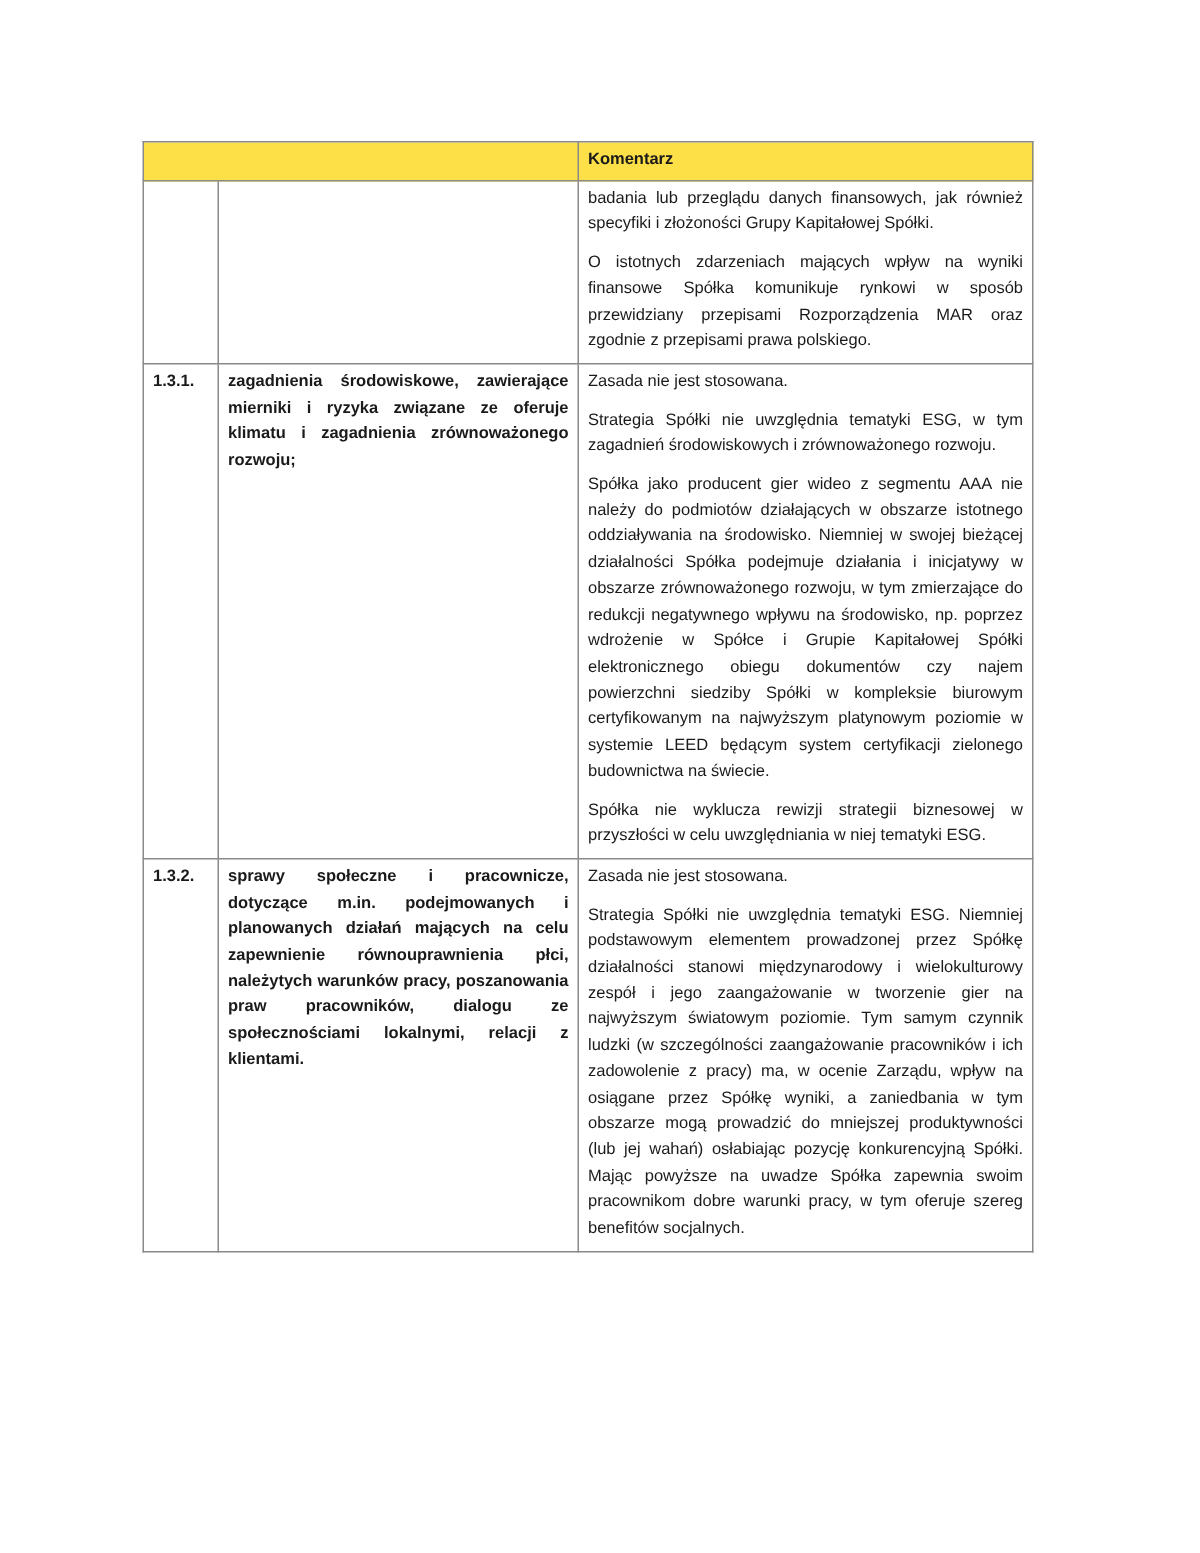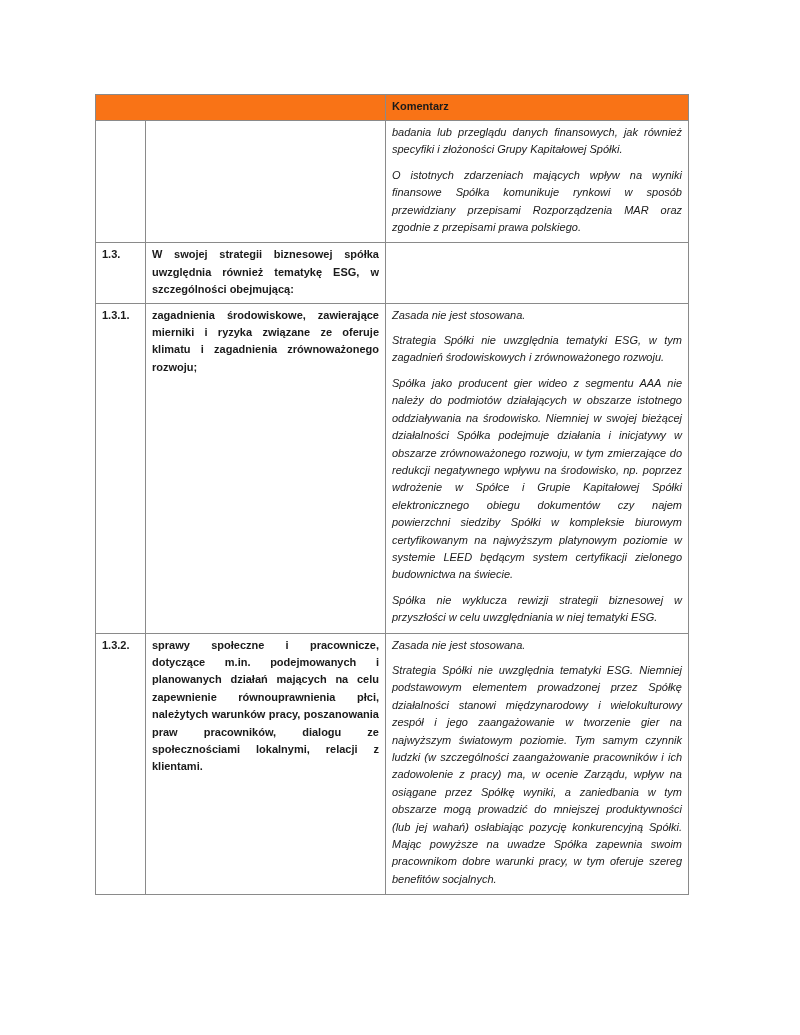--- a/index.html
+++ b/index.html
@@ -5,24 +5,24 @@
     html, body { margin: 0; padding: 0; background: #ffffff; }
     body { width: 800px; height: 1035px; position: relative; overflow: hidden;
       font-family: "Liberation Sans", "DejaVu Sans", sans-serif; color: #1a1a1a; }
     table.doc { position: absolute; left: 95px; top: 94px; width: 593px;
       border-collapse: collapse; table-layout: fixed; font-size: 11px; line-height: 17.4px; }
     table.doc td, table.doc th { border: 1px solid #8a8a8a; vertical-align: top;
       padding: 3px 6px 4px 6px; }
     table.doc col.c1 { width: 50px; }
     table.doc col.c2 { width: 240px; }
     table.doc col.c3 { width: 303px; }
-    th.hdr { background: #f97316; font-weight: bold; text-align: left; height: 18px; padding-top: 1px; }
+    th.hdr { background: #fde047; font-weight: bold; text-align: left; height: 18px; padding-top: 1px; }
     td.num { font-weight: bold; }
     td.req { font-weight: bold; text-align: justify; }
-    td.comment { text-align: justify; font-style: italic; }
+    td.comment { text-align: justify; }
     .para { margin: 0 0 8px 0; }
     .para:last-child { margin-bottom: 2px; }
   </style>
 </head>
 <body>
 
 <table class="doc">
   <colgroup>
       <col class="c1">
       <col class="c2">
@@ -37,25 +37,20 @@
   <tbody>
     <tr>
       <td class="num"></td>
       <td class="req"></td>
       <td class="comment">
         <p class="para">badania lub przeglądu danych finansowych, jak również specyfiki i złożoności Grupy Kapitałowej Spółki.</p>
         <p class="para">O istotnych zdarzeniach mających wpływ na wyniki finansowe Spółka komunikuje rynkowi w sposób przewidziany przepisami Rozporządzenia MAR oraz zgodnie z przepisami prawa polskiego.</p>
       </td>
     </tr>
     <tr>
-      <td class="num">1.3.</td>
-      <td class="req">W swojej strategii biznesowej spółka uwzględnia również tematykę ESG, w szczególności obejmującą:</td>
-      <td class="comment"></td>
-    </tr>
-    <tr>
       <td class="num">1.3.1.</td>
       <td class="req">zagadnienia środowiskowe, zawierające mierniki i ryzyka związane ze oferuje klimatu i zagadnienia zrównoważonego rozwoju;</td>
       <td class="comment">
         <p class="para">Zasada nie jest stosowana.</p>
         <p class="para">Strategia Spółki nie uwzględnia tematyki ESG, w tym zagadnień środowiskowych i zrównoważonego rozwoju.</p>
         <p class="para">Spółka jako producent gier wideo z segmentu AAA nie należy do podmiotów działających w obszarze istotnego oddziaływania na środowisko. Niemniej w swojej bieżącej działalności Spółka podejmuje działania i inicjatywy w obszarze zrównoważonego rozwoju, w tym zmierzające do redukcji negatywnego wpływu na środowisko, np. poprzez wdrożenie w Spółce i Grupie Kapitałowej Spółki elektronicznego obiegu dokumentów czy najem powierzchni siedziby Spółki w kompleksie biurowym certyfikowanym na najwyższym platynowym poziomie w systemie LEED będącym system certyfikacji zielonego budownictwa na świecie.</p>
         <p class="para">Spółka nie wyklucza rewizji strategii biznesowej w przyszłości w celu uwzględniania w niej tematyki ESG.</p>
       </td>
     </tr>
     <tr>

